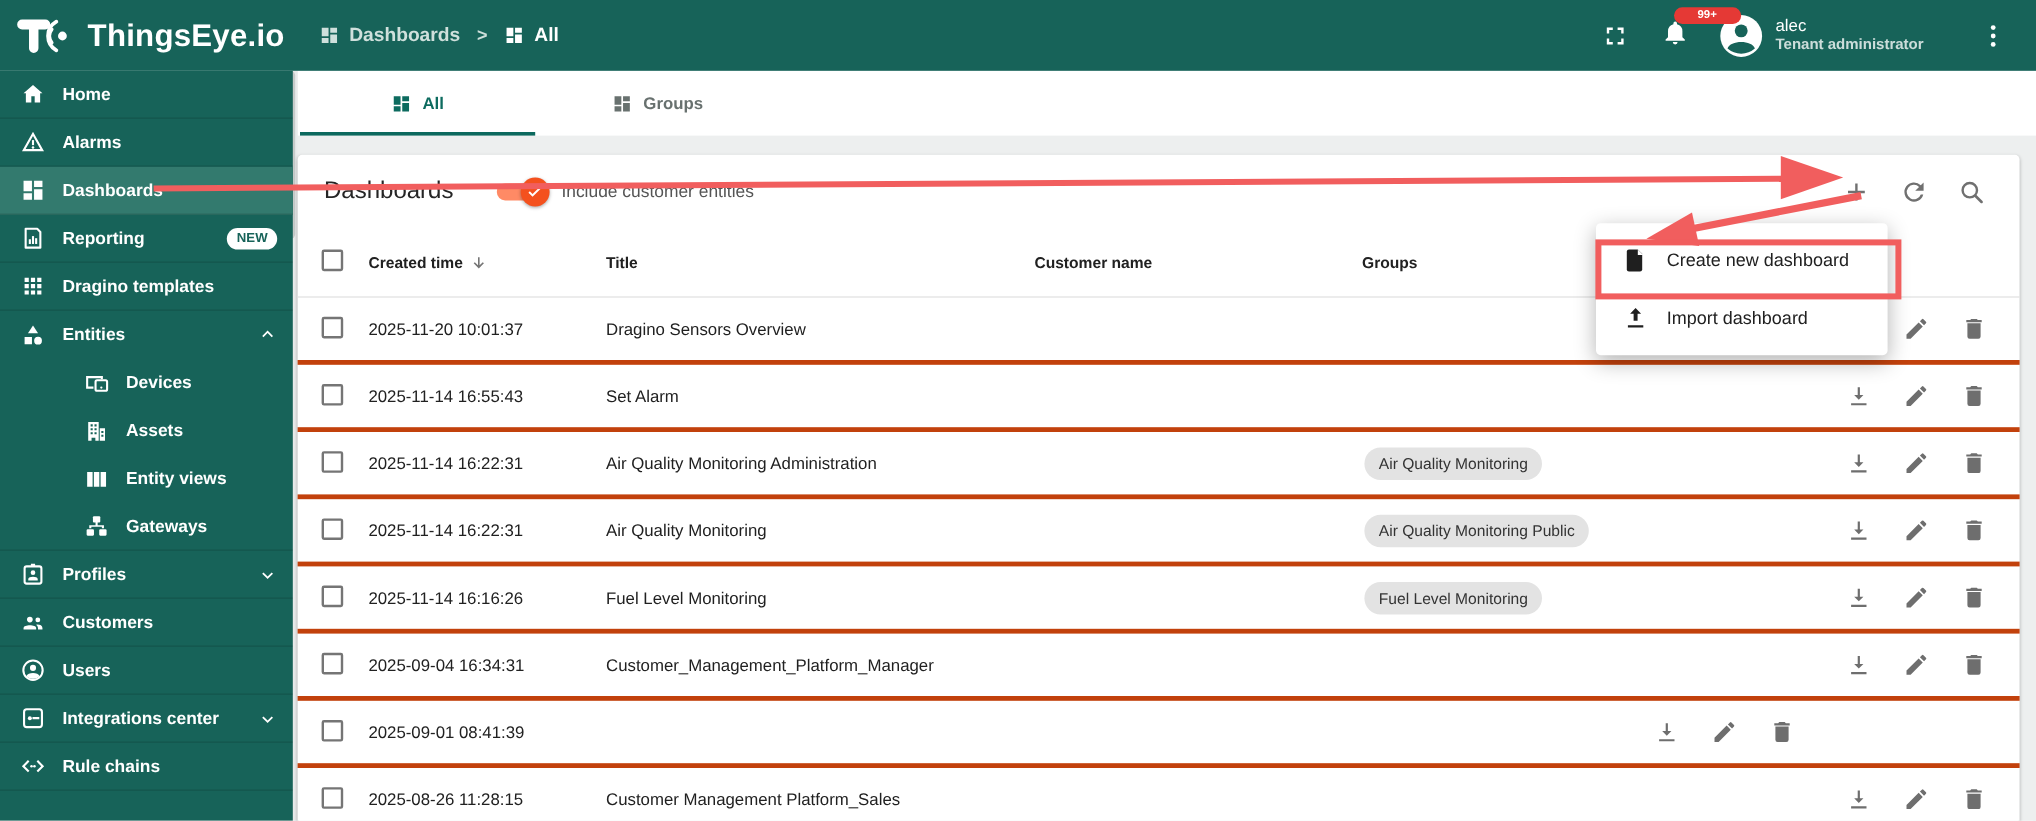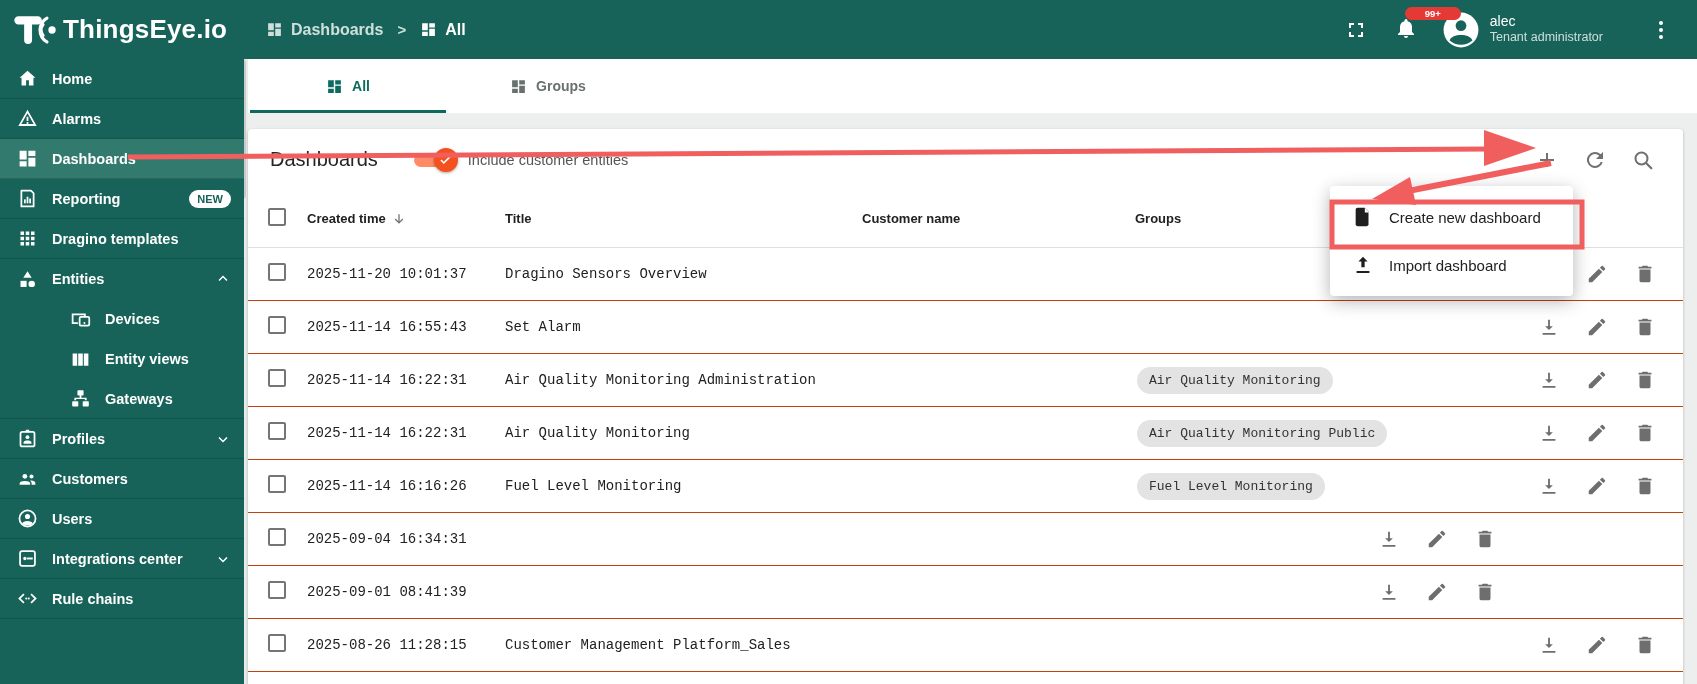--- a/index.html
+++ b/index.html
@@ -2,35 +2,35 @@
 <html><head>
 <meta charset="utf-8">
 <style>
   html,body{margin:0;padding:0;}
   body{width:1697px;height:684px;overflow:hidden;position:relative;
        font-family:"Liberation Sans","DejaVu Sans",sans-serif;background:#edefef;}
   svg{display:block;}
   
   .topbar{position:absolute;left:0;top:0;width:1697px;height:59px;background:#176359;
           display:flex;align-items:center;color:#fff;z-index:30;}
-  .logo{display:flex;align-items:center;gap:5px;padding-left:12px;width:248px;box-sizing:border-box;}
+  .logo{display:flex;align-items:center;gap:15px;padding-left:12px;width:248px;box-sizing:border-box;}
   .brand-text{font-size:26px;font-weight:bold;letter-spacing:.2px;}
   .breadcrumb{display:flex;align-items:center;gap:14px;margin-left:18px;font-size:16px;font-weight:bold;}
   .crumb{display:flex;align-items:center;gap:8px;cursor:pointer;}
   .crumb.dim{color:#cfe0dc;}
   .bc-sep{color:#cfe0dc;font-size:15px;}
   .top-right{margin-left:auto;display:flex;align-items:center;padding-right:24px;}
   .tb-btn{background:none;border:none;color:#fff;padding:0;cursor:pointer;position:relative;}
   .bell-wrap{position:relative;margin-left:26px;}
   .badge{position:absolute;top:-9px;left:11px;background:#e53935;color:#fff;font-size:9.5px;
          font-weight:bold;border-radius:9px;padding:2px 20px;line-height:1;}
   .avatar{margin-left:24px;}
   .user-block{margin-left:10px;line-height:1.25;}
   .user-name{font-size:14px;}
-  .user-role{font-size:12.5px;color:rgba(255,255,255,.78);}
+  .user-role{font-size:12.5px;color:rgba(255,255,255,.78);font-weight:bold;}
   .kebab{margin-left:46px;}
   
   .sidebar{position:absolute;left:0;top:59px;width:244px;bottom:0;background:#176359;z-index:20;}
   .nav-item{display:flex;align-items:center;gap:14px;height:40px;padding-left:17px;color:#fff;
             border-bottom:1px solid rgba(0,0,0,.14);cursor:pointer;box-sizing:border-box;}
   .nav-item.no-border{border-bottom:none;}
   .nav-item.sub{border-bottom:none;padding-left:70px;height:40px;}
   .nav-item.sub.group-end{border-bottom:1px solid rgba(0,0,0,.14);}
   .nav-item.selected{background:#337a6e;}
   .nav-ic{width:21px;height:21px;color:#fff;flex:0 0 auto;}
@@ -59,21 +59,21 @@
   .toggle-thumb{position:absolute;left:20px;top:0;width:24px;height:24px;border-radius:50%;background:#f4511e;
                 box-shadow:0 1px 3px rgba(0,0,0,.35);display:flex;align-items:center;justify-content:center;}
   .toggle-thumb svg{width:15px;height:15px;}
   .toggle-label{margin-left:10px;font-size:14.5px;color:#555;}
   .head-actions{margin-left:auto;display:flex;align-items:center;gap:24px;padding-right:28px;}
   .hbtn{background:none;border:none;padding:0;color:#707070;cursor:pointer;width:24px;height:24px;}
   .hbtn svg{width:24px;height:24px;}
   
   .row-grid{display:grid;grid-template-columns:40px 217px 357px 273px 1fr 160px;align-items:center;}
   .thead{height:57px;border-bottom:1px solid #e0e0e0;font-size:13px;font-weight:bold;color:#212121;}
-  .trow{height:52px;border-bottom:1px solid #c2410c;font-size:14px;color:#212121;font-family:Liberation Mono, monospace;}
+  .trow{height:52px;border-bottom:4px solid #c2410c;font-size:14px;color:#212121;}
   .c-check{padding-left:20px;}
   .c-time{padding-left:19px;display:flex;align-items:center;gap:5px;}
   .sort-ic{width:16px;height:16px;color:#757575;}
   .checkbox{display:inline-block;width:18px;height:18px;border:2px solid #757575;border-radius:2px;
             box-sizing:border-box;background:#fff;cursor:pointer;}
   .chip{display:inline-flex;align-items:center;height:27px;padding:0 12px;background:#e3e3e3;
         border-radius:14px;font-size:13px;color:#333;margin-left:2px;cursor:pointer;}
   .c-actions{display:flex;justify-content:flex-end;gap:26px;padding-right:27px;}
   .act{width:22px;height:22px;color:#6e6e6e;cursor:pointer;}
   .act svg{width:22px;height:22px;}
@@ -223,20 +223,29 @@
           <path d="M2 5h16v3h-2V7H4v8h5v2H2z"></path>
           <rect x="11" y="9" width="11" height="10" rx="1.5" fill="none" stroke="currentColor" stroke-width="2"></rect>
           <circle cx="16.5" cy="16" r="1.1"></circle>
         </svg>
       </span>
     <span class="nav-label">Devices</span>
   </div>
   <div class="nav-item sub">
     <span class="nav-ic">
         <svg viewBox="0 0 24 24" fill="currentColor">
+          <path fill-rule="evenodd" d="M4 3v18h3.2v-3h3.6v3H14V3H4zm2.3 2.3h2v2h-2zm3.7 0h2v2h-2zM6.3 9h2v2h-2zm3.7 0h2v2h-2zm-3.7 3.7h2v2h-2zm3.7 0h2v2h-2z"></path>
+          <path fill-rule="evenodd" d="M15 9v12h5V9h-5zm1.5 2.5h2v2h-2zm0 3.7h2v2h-2z"></path>
+        </svg>
+      </span>
+    <span class="nav-label">Assets</span>
+  </div>
+  <div class="nav-item sub">
+    <span class="nav-ic">
+        <svg viewBox="0 0 24 24" fill="currentColor">
           <path d="M3 5h5.2v14H3zm6.4 0h5.2v14H9.4zm6.4 0H21v14h-5.2z"></path>
         </svg>
       </span>
     <span class="nav-label">Entity views</span>
   </div>
   <div class="nav-item sub group-end">
     <span class="nav-ic">
         <svg viewBox="0 0 24 24" fill="currentColor">
           <rect x="8.5" y="2.5" width="7" height="6" rx="1"></rect>
           <path d="M11 8h2v3h6v3h-2v-1.5H7V14H5v-3h6z"></path>
@@ -505,20 +514,21 @@
             <svg viewBox="0 0 24 24" fill="currentColor">
               <path d="M6 19a2 2 0 0 0 2 2h8a2 2 0 0 0 2-2V7H6zM19 4h-3.5l-1-1h-5l-1 1H5v2h14z"></path>
             </svg>
           </span>
         </div>
       </div>
 
       <div class="trow row-grid">
         <div class="c-check"><span class="checkbox"></span></div>
         <div class="c-time">2025-09-04 16:34:31</div>
+        <div>Customer_Management_Platform_Manager</div>
         <div></div>
         <div>
           
         </div>
         <div class="c-actions">
           <span class="act">
             <svg viewBox="0 0 24 24" fill="currentColor">
               <path d="M5 18.5h14v2H5zM11 4h2v7.2h3.2L12 15.4 7.8 11.2H11z"></path>
             </svg>
           </span>

